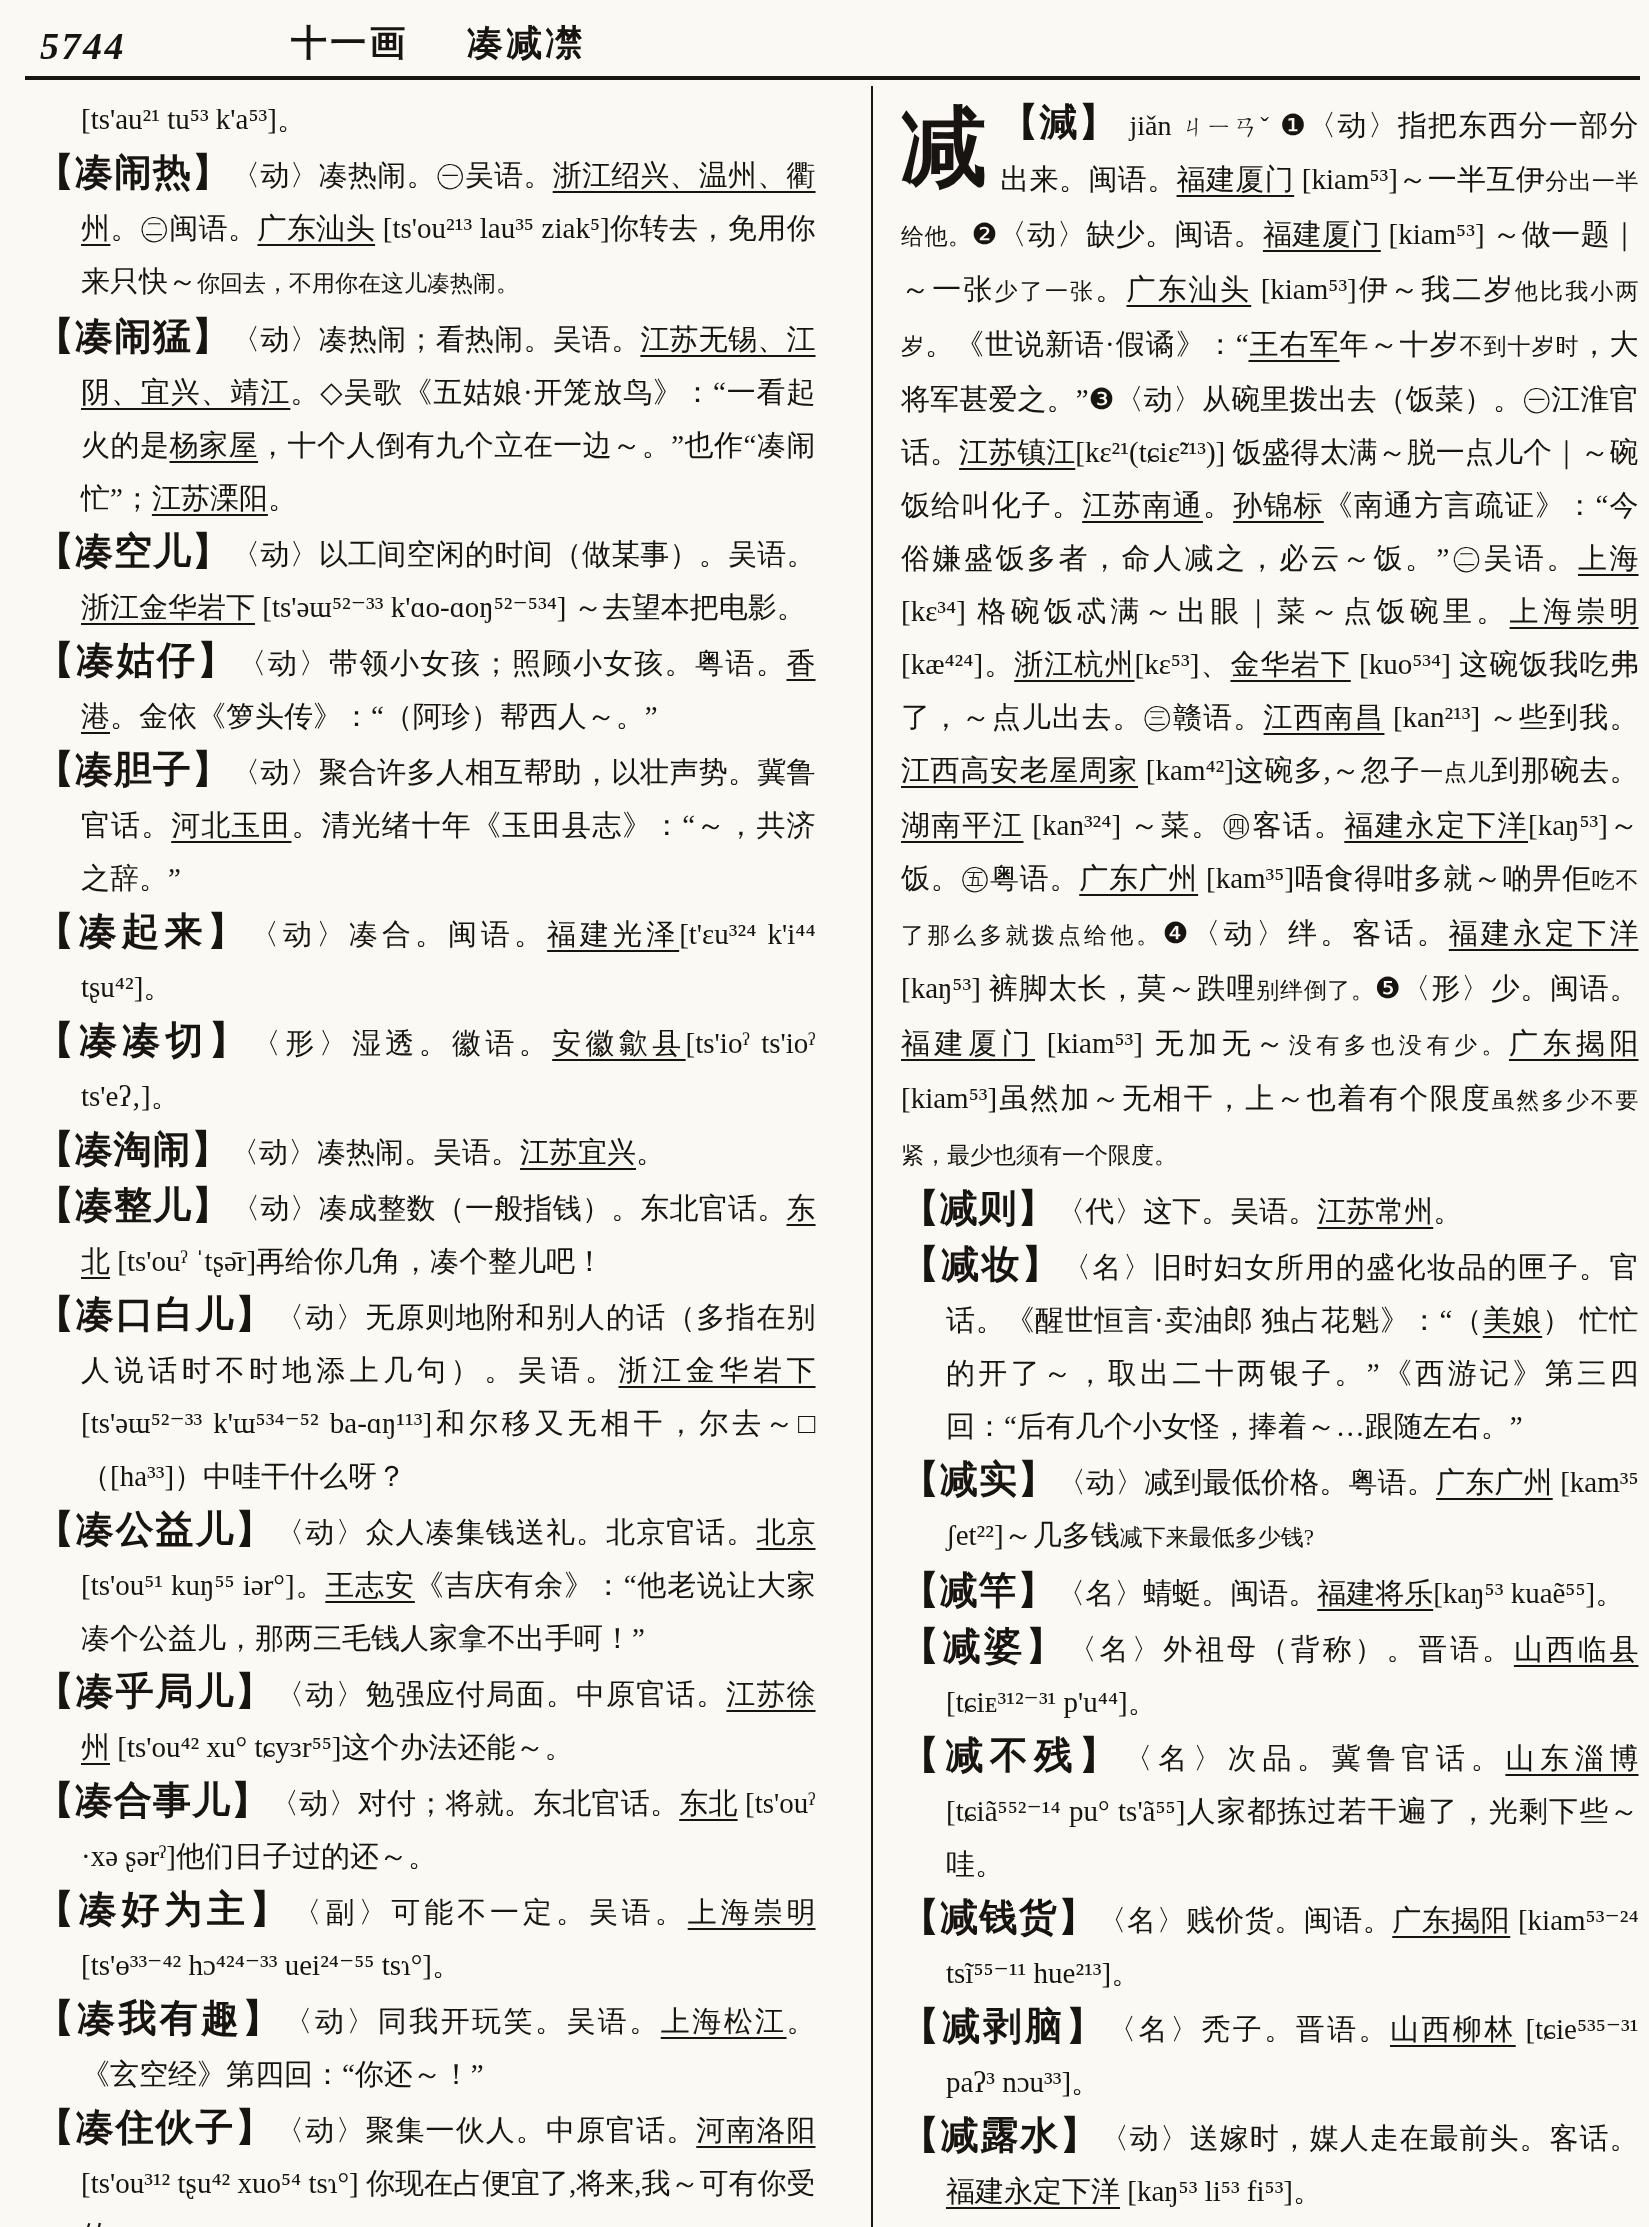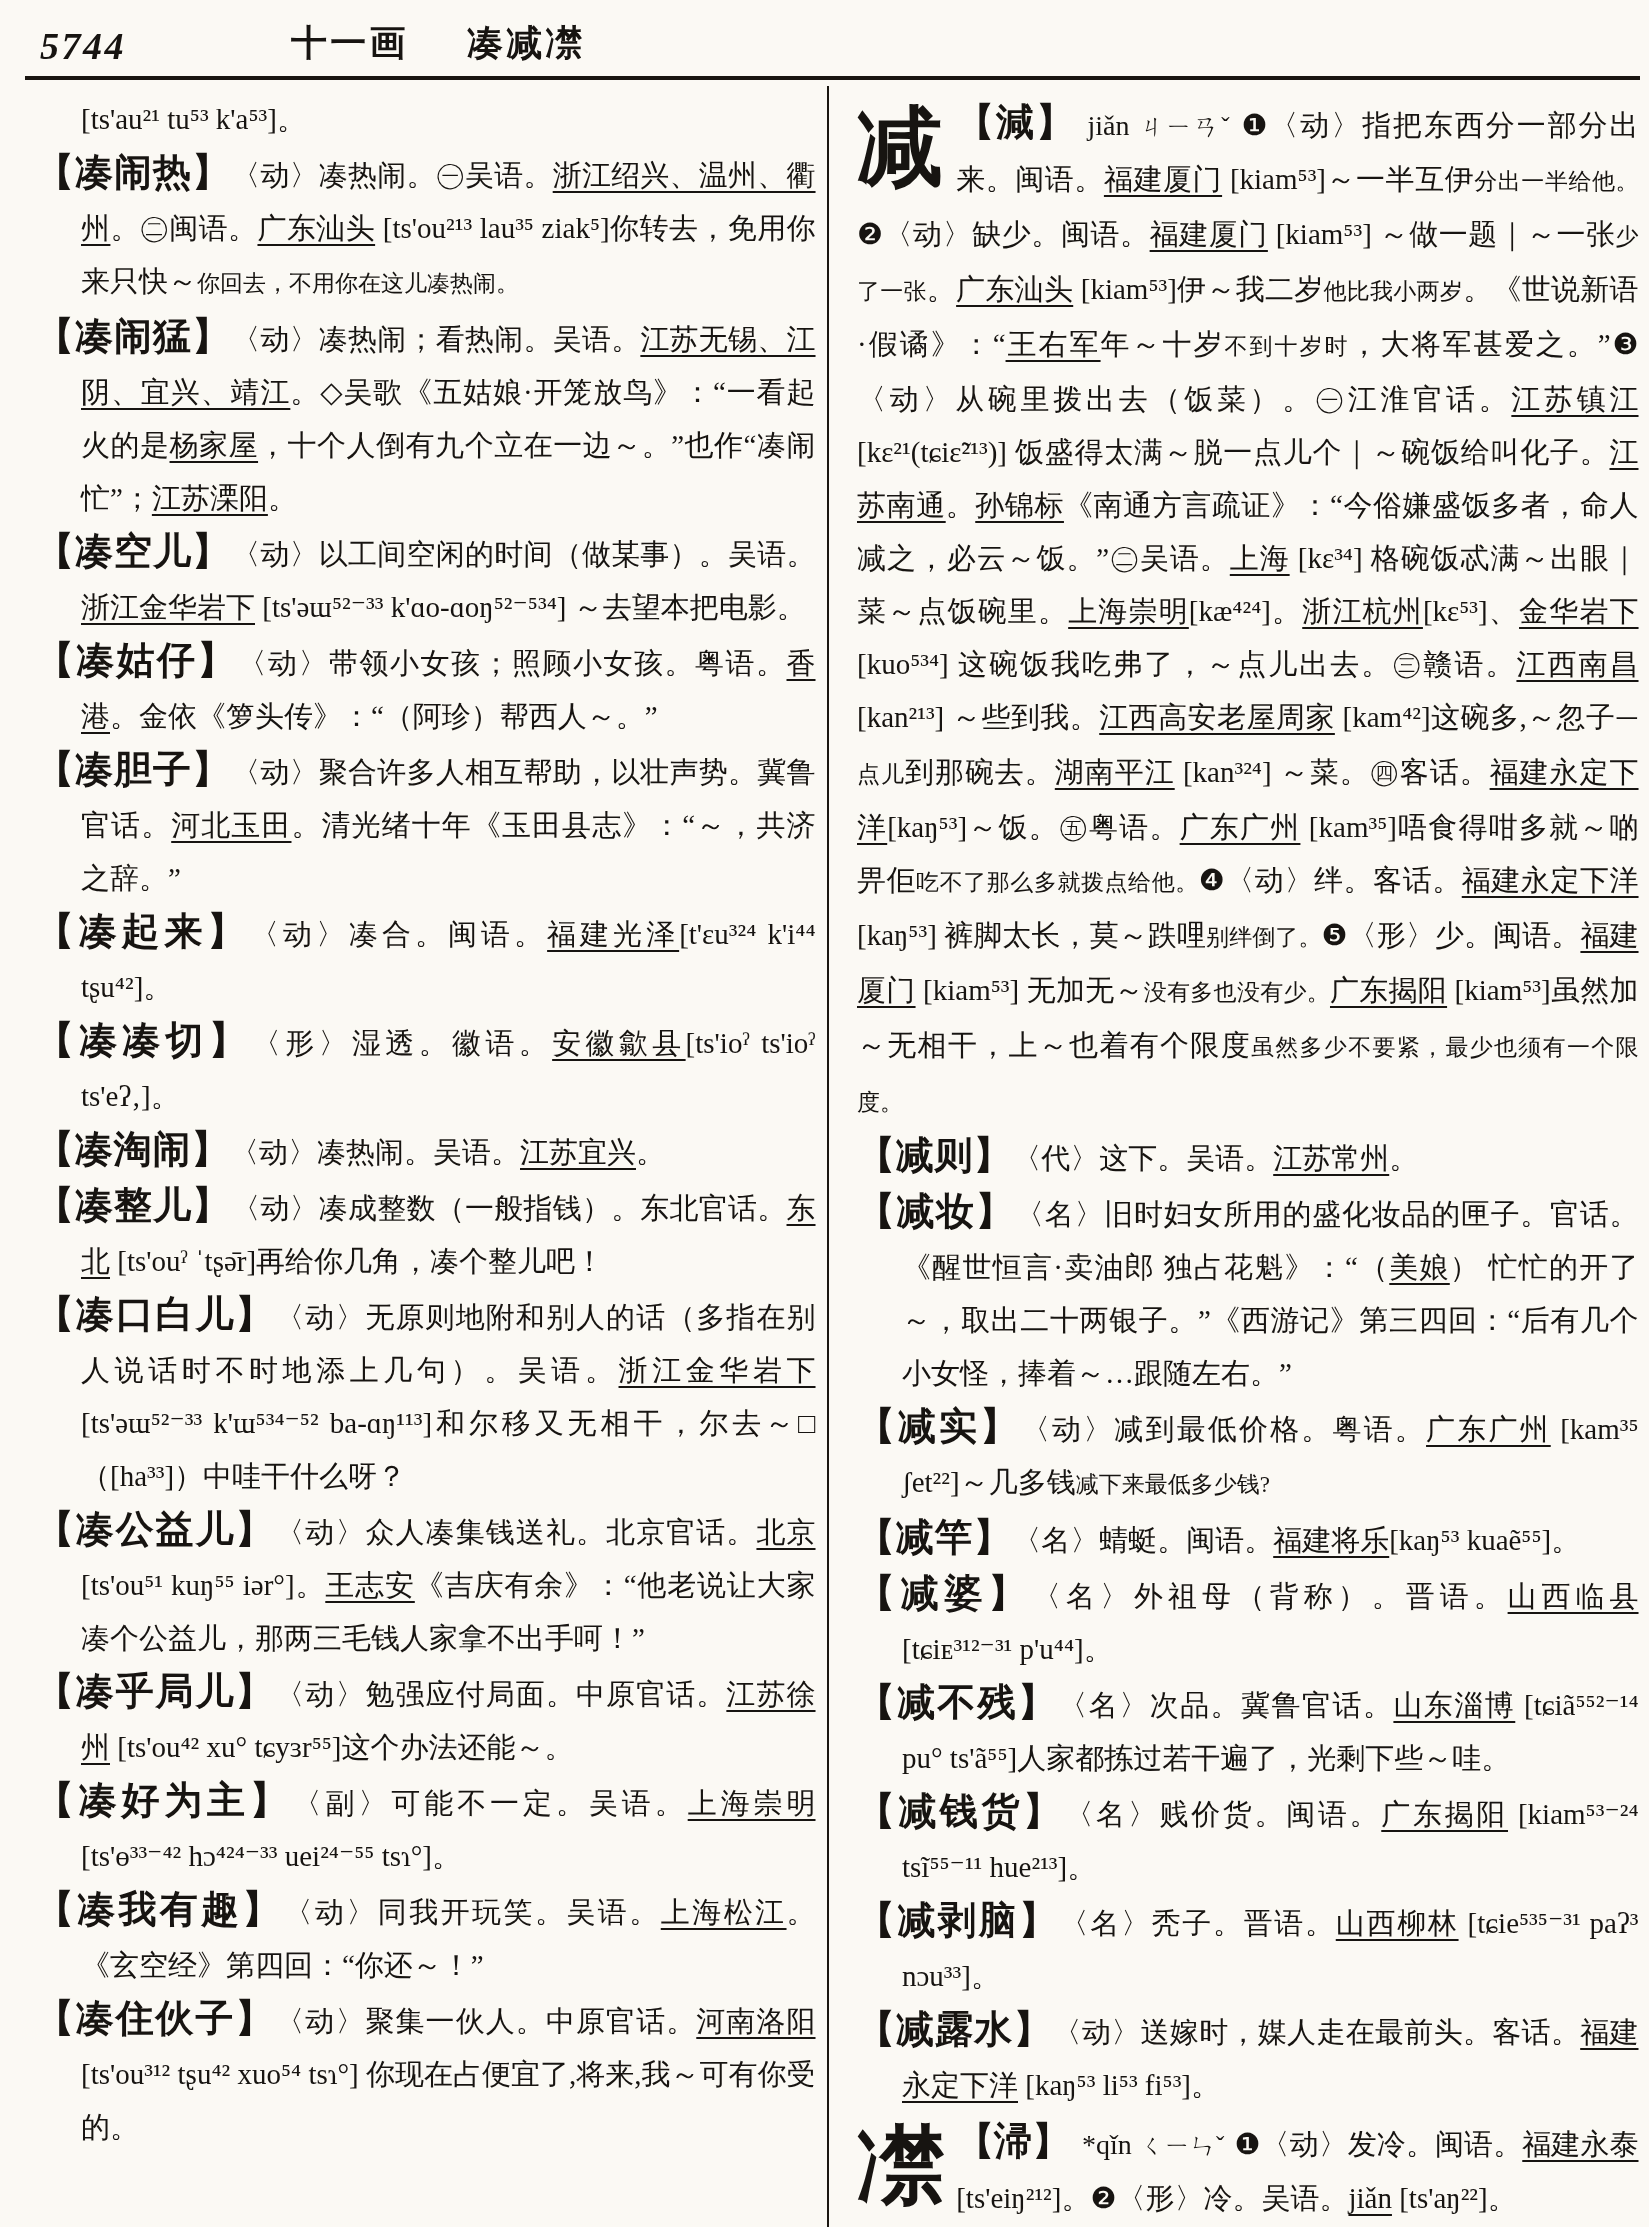--- a/index.html
+++ b/index.html
@@ -18,20 +18,21 @@
   .pageno{font-size:38px;font-weight:bold;font-style:italic;letter-spacing:2.5px;}
   .section{font-size:36px;font-weight:bold;margin-left:165px;letter-spacing:3.3px;}
   .chars{font-size:36px;font-weight:bold;margin-left:58px;letter-spacing:3.3px;}
   .hrule{
     position:absolute;top:76px;left:25px;right:10px;height:0;
     border-top:4.1px solid #1a1611;
   }
   .columns{
     position:absolute;top:86px;left:0;right:0;bottom:0;
     display:flex;
+    gap:44px;
   }
   .col{box-sizing:border-box;overflow:hidden;}
   .col.left{width:827px;padding:6.6px 11.5px 0 36px;}
   .col.right{flex:1;border-left:2.5px solid #1a1611;padding:6.6px 11.5px 0 28px;}
   p.entry{
     margin:0;
     font-size:29px;
     line-height:53px;
     padding-left:45px;
     text-indent:-45px;
@@ -70,20 +71,21 @@
         <p class="entry"><span class="head">【凑空儿】</span><span>〈动〉以工间空闲的时间（做某事）。吴语。</span><span class="u">浙江金华岩下</span><span> [ts'əɯ⁵²⁻³³ k'ɑo-ɑoŋ⁵²⁻⁵³⁴] ～去望本把电影。</span></p>
         <p class="entry"><span class="head">【凑姑仔】</span><span>〈动〉带领小女孩；照顾小女孩。粤语。</span><span class="u">香港</span><span>。金依《箩头传》：“（阿珍）帮西人～。”</span></p>
         <p class="entry"><span class="head">【凑胆子】</span><span>〈动〉聚合许多人相互帮助，以壮声势。冀鲁官话。</span><span class="u">河北玉田</span><span>。清光绪十年《玉田县志》：“～，共济之辞。”</span></p>
         <p class="entry"><span class="head">【凑起来】</span><span>〈动〉凑合。闽语。</span><span class="u">福建光泽</span><span>[t'ɛu³²⁴ k'i⁴⁴ tʂu⁴²]。</span></p>
         <p class="entry"><span class="head">【凑凑切】</span><span>〈形〉湿透。徽语。</span><span class="u">安徽歙县</span><span>[ts'ioˀ ts'ioˀ ts'eʔ‚]。</span></p>
         <p class="entry"><span class="head">【凑淘闹】</span><span>〈动〉凑热闹。吴语。</span><span class="u">江苏宜兴</span><span>。</span></p>
         <p class="entry"><span class="head">【凑整儿】</span><span>〈动〉凑成整数（一般指钱）。东北官话。</span><span class="u">东北</span><span> [ts'ouˀ ˈtʂə̄r]再给你几角，凑个整儿吧！</span></p>
         <p class="entry"><span class="head">【凑口白儿】</span><span>〈动〉无原则地附和别人的话（多指在别人说话时不时地添上几句）。吴语。</span><span class="u">浙江金华岩下</span><span>[ts'əɯ⁵²⁻³³ k'ɯ⁵³⁴⁻⁵² ba-ɑŋ¹¹³]和尔移又无相干，尔去～□（[ha³³]）中哇干什么呀？</span></p>
         <p class="entry"><span class="head">【凑公益儿】</span><span>〈动〉众人凑集钱送礼。北京官话。</span><span class="u">北京</span><span> [ts'ou⁵¹ kuŋ⁵⁵ iər°]。</span><span class="u">王志安</span><span>《吉庆有余》：“他老说让大家凑个公益儿，那两三毛钱人家拿不出手呵！”</span></p>
         <p class="entry"><span class="head">【凑乎局儿】</span><span>〈动〉勉强应付局面。中原官话。</span><span class="u">江苏徐州</span><span> [ts'ou⁴² xu° tɕyɜr⁵⁵]这个办法还能～。</span></p>
+        <p class="entry"><span class="head">【凑合事儿】</span><span>〈动〉对付；将就。东北官话。</span><span class="u">东北</span><span> [ts'ouˀ ·xə ʂərˀ]他们日子过的还～。</span></p>
         <p class="entry"><span class="head">【凑好为主】</span><span>〈副〉可能不一定。吴语。</span><span class="u">上海崇明</span><span> [ts'ɵ³³⁻⁴² hɔ⁴²⁴⁻³³ uei²⁴⁻⁵⁵ tsɿ°]。</span></p>
         <p class="entry"><span class="head">【凑我有趣】</span><span>〈动〉同我开玩笑。吴语。</span><span class="u">上海松江</span><span>。《玄空经》第四回：“你还～！”</span></p>
         <p class="entry"><span class="head">【凑住伙子】</span><span>〈动〉聚集一伙人。中原官话。</span><span class="u">河南洛阳</span><span> [ts'ou³¹² tʂu⁴² xuo⁵⁴ tsɿ°] 你现在占便宜了,将来,我～可有你受的。</span></p>
       </div>
     <div class="col right">
         <p class="entry bighead"><span class="bigchar">减</span><span class="trad">【減】</span><span class="pinyin">jiǎn</span><span class="zhuyin">ㄐㄧㄢˇ</span><span>❶〈动〉指把东西分一部分出来。闽语。</span><span class="u">福建厦门</span><span> [kiam⁵³]～一半互伊</span><span class="small">分出一半给他。</span><span>❷〈动〉缺少。闽语。</span><span class="u">福建厦门</span><span> [kiam⁵³] ～做一题｜～一张</span><span class="small">少了一张</span><span>。</span><span class="u">广东汕头</span><span> [kiam⁵³]伊～我二岁</span><span class="small">他比我小两岁</span><span>。《世说新语·假谲》：“</span><span class="u">王右军</span><span>年～十岁</span><span class="small">不到十岁时</span><span>，大将军甚爱之。”❸〈动〉从碗里拨出去（饭菜）。㊀江淮官话。</span><span class="u">江苏镇江</span><span>[kɛ²¹(tɕiɛ̃²¹³)] 饭盛得太满～脱一点儿个｜～碗饭给叫化子。</span><span class="u">江苏南通</span><span>。</span><span class="u">孙锦标</span><span>《南通方言疏证》：“今俗嫌盛饭多者，命人减之，必云～饭。”㊁吴语。</span><span class="u">上海</span><span> [kɛ³⁴] 格碗饭忒满～出眼｜菜～点饭碗里。</span><span class="u">上海崇明</span><span>[kæ⁴²⁴]。</span><span class="u">浙江杭州</span><span>[kɛ⁵³]、</span><span class="u">金华岩下</span><span> [kuo⁵³⁴] 这碗饭我吃弗了，～点儿出去。㊂赣语。</span><span class="u">江西南昌</span><span> [kan²¹³] ～些到我。</span><span class="u">江西高安老屋周家</span><span> [kam⁴²]这碗多,～忽子</span><span class="small">一点儿</span><span>到那碗去。</span><span class="u">湖南平江</span><span> [kan³²⁴] ～菜。㊃客话。</span><span class="u">福建永定下洋</span><span>[kaŋ⁵³]～饭。㊄粤语。</span><span class="u">广东广州</span><span> [kam³⁵]唔食得咁多就～啲畀佢</span><span class="small">吃不了那么多就拨点给他。</span><span>❹〈动〉绊。客话。</span><span class="u">福建永定下洋</span><span> [kaŋ⁵³] 裤脚太长，莫～跌哩</span><span class="small">别绊倒了。</span><span>❺〈形〉少。闽语。</span><span class="u">福建厦门</span><span> [kiam⁵³] 无加无～</span><span class="small">没有多也没有少。</span><span class="u">广东揭阳</span><span> [kiam⁵³]虽然加～无相干，上～也着有个限度</span><span class="small">虽然多少不要紧，最少也须有一个限度。</span></p>
         <p class="entry"><span class="head">【减则】</span><span>〈代〉这下。吴语。</span><span class="u">江苏常州</span><span>。</span></p>
         <p class="entry"><span class="head">【减妆】</span><span>〈名〉旧时妇女所用的盛化妆品的匣子。官话。《醒世恒言·卖油郎 独占花魁》：“（</span><span class="u">美娘</span><span>） 忙忙的开了～，取出二十两银子。”《西游记》第三四回：“后有几个小女怪，捧着～…跟随左右。”</span></p>
         <p class="entry"><span class="head">【减实】</span><span>〈动〉减到最低价格。粤语。</span><span class="u">广东广州</span><span> [kam³⁵ ʃet²²]～几多钱</span><span class="small">减下来最低多少钱?</span></p>
         <p class="entry"><span class="head">【减竿】</span><span>〈名〉蜻蜓。闽语。</span><span class="u">福建将乐</span><span>[kaŋ⁵³ kuaẽ⁵⁵]。</span></p>

